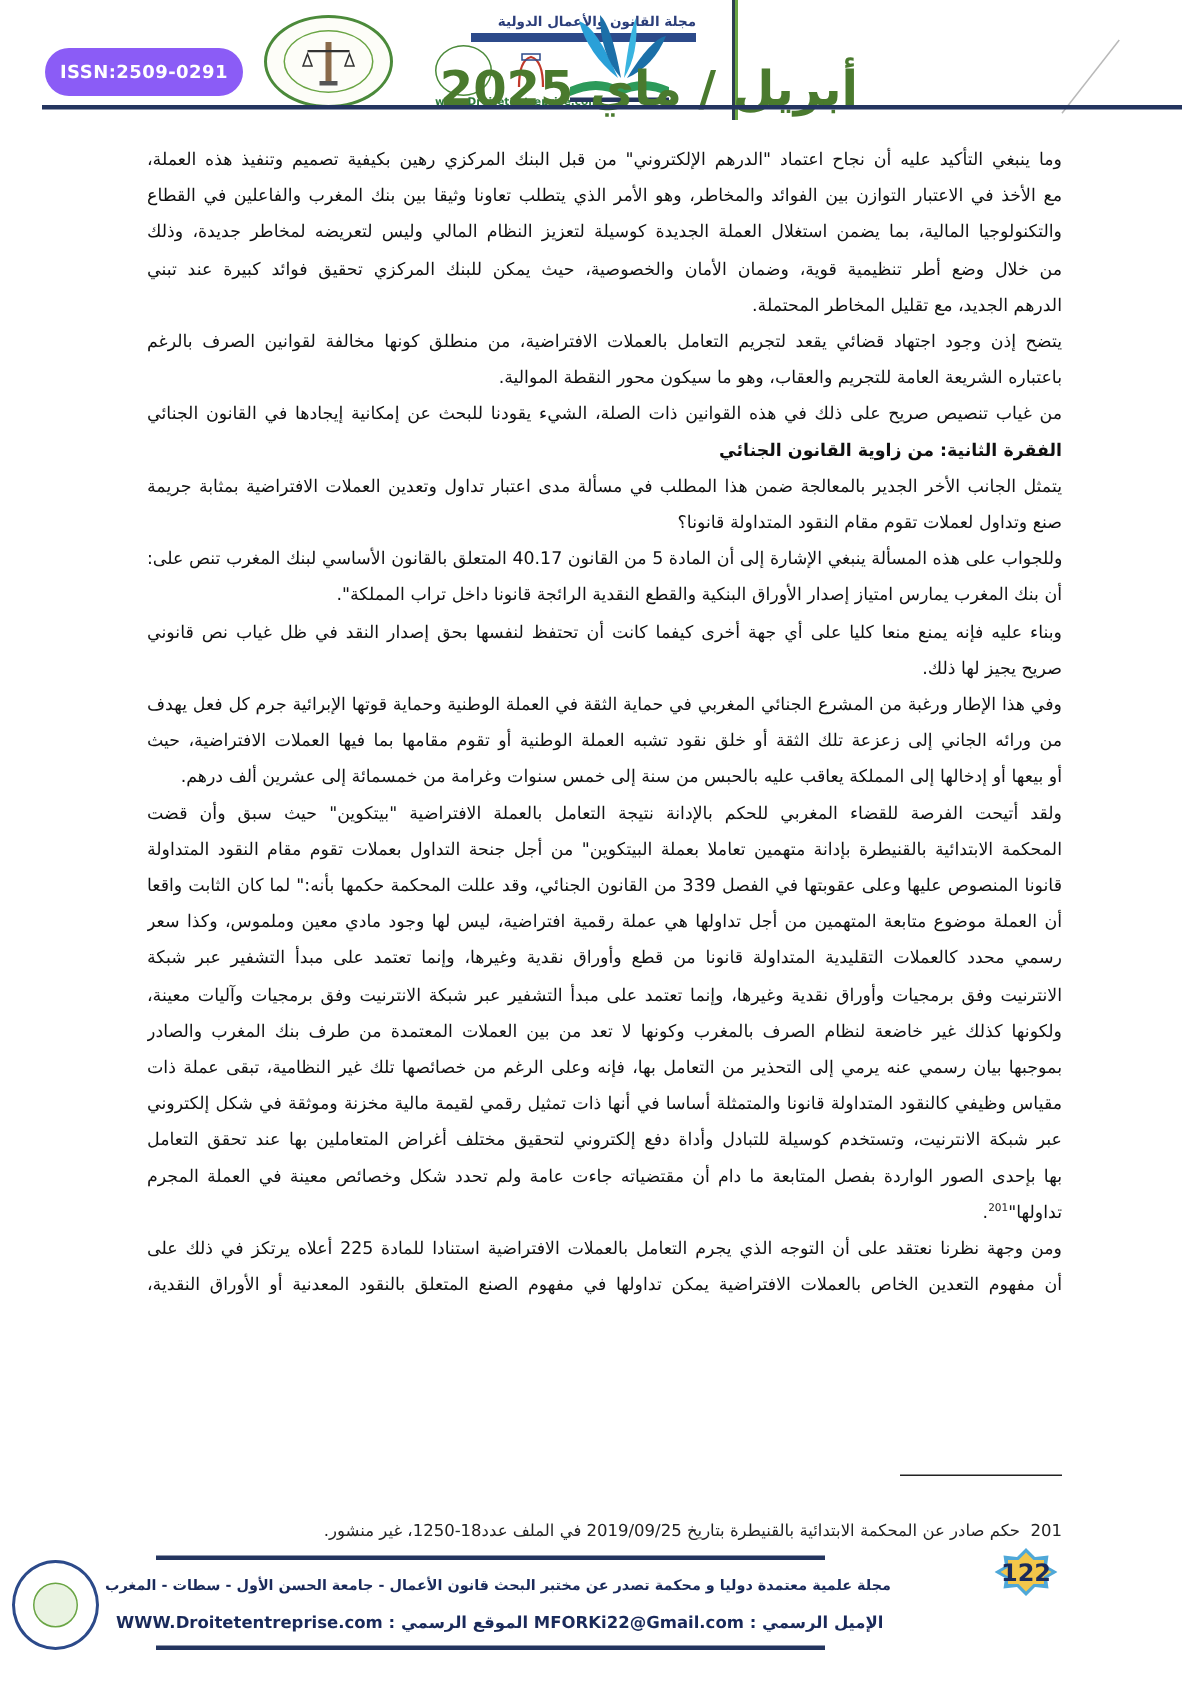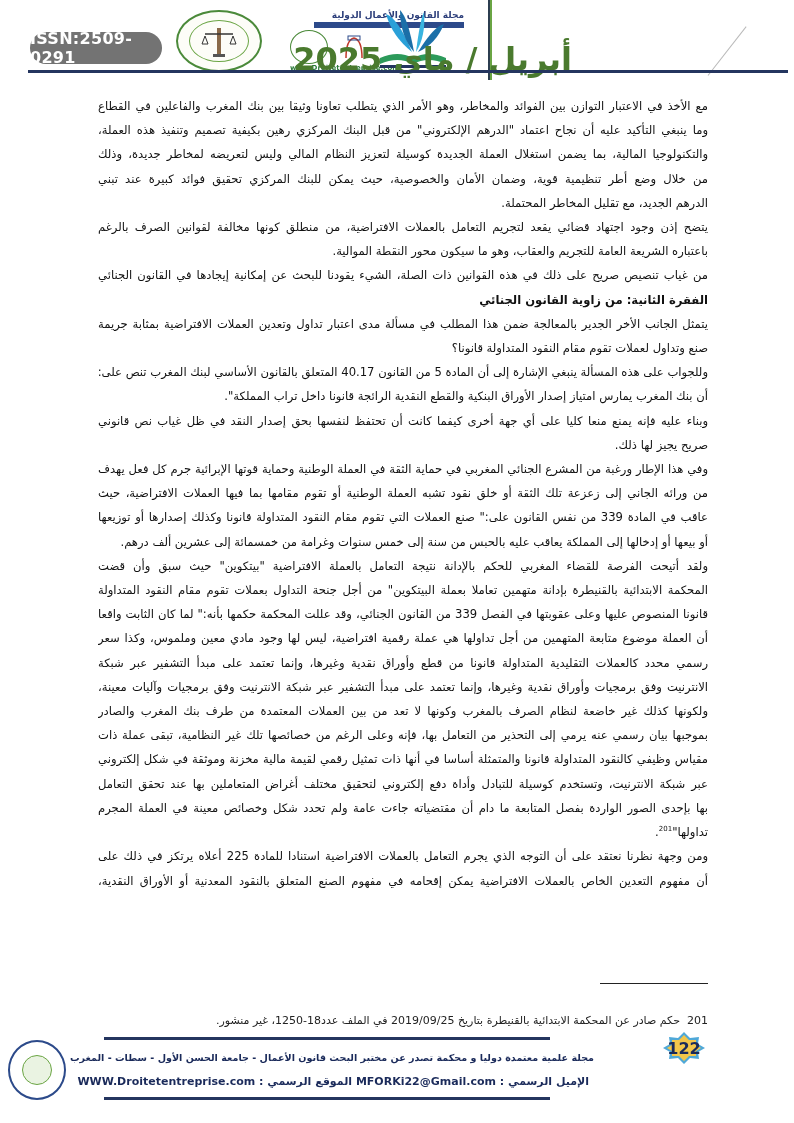--- a/index.html
+++ b/index.html
@@ -3,22 +3,22 @@
   <meta charset="utf-8">
   <style>
     * { margin: 0; padding: 0; box-sizing: border-box; }
     html, body { width: 794px; height: 1123px; background: #ffffff; overflow: hidden; }
     body { position: relative; font-family: "DejaVu Sans", sans-serif; color: #111; }
 
     
     .header { position: absolute; left: 0; top: 0; width: 794px; height: 80px; }
     .issn-badge {
       position: absolute; left: 30px; top: 32px; width: 132px; height: 32px;
-      background: #737373; border-radius: 16px;
-      color: #fff; font-family: "DejaVu Sans", sans-serif; font-size: 16px; font-weight: bold;
+      background: #8b5cf6; border-radius: 16px;
+      color: #fff; font-family: "DejaVu Sans", sans-serif; font-size: 12px; font-weight: bold;
       display: flex; align-items: center; justify-content: center; letter-spacing: 0.3px;
     }
     .lab-logo {
       position: absolute; left: 176px; top: 10px; width: 86px; height: 62px;
       border-radius: 50%; border: 2px solid #4b8a3a; background: #fdfdf8;
       display: flex; align-items: center; justify-content: center;
     }
     .lab-logo .inner { width: 60px; height: 42px; border-radius: 50%; border: 1px solid #6aa544; display:flex; align-items:center; justify-content:center; }
     .journal-logo-block {
       position: absolute; left: 284px; top: 4px; width: 190px; height: 68px;
@@ -128,53 +128,52 @@
   </svg>
 
   <div class="header-divider-v"></div>
 
   <div class="date-line">أبريل / ماي 2025</div>
   <div class="header-slash"></div>
   <div class="header-rule"></div>
 </div>
 
 <div class="content">
+  <span class="line">وما ينبغي التأكيد عليه أن نجاح اعتماد "الدرهم الإلكتروني" من قبل البنك المركزي رهين بكيفية تصميم وتنفيذ هذه العملة،</span>
   <span class="line">مع الأخذ في الاعتبار التوازن بين الفوائد والمخاطر، وهو الأمر الذي يتطلب تعاونا وثيقا بين بنك المغرب والفاعلين في القطاع</span>
-  <span class="line">وما ينبغي التأكيد عليه أن نجاح اعتماد "الدرهم الإلكتروني" من قبل البنك المركزي رهين بكيفية تصميم وتنفيذ هذه العملة،</span>
   <span class="line">والتكنولوجيا المالية، بما يضمن استغلال العملة الجديدة كوسيلة لتعزيز النظام المالي وليس لتعريضه لمخاطر جديدة، وذلك</span>
   <span class="line">من خلال وضع أطر تنظيمية قوية، وضمان الأمان والخصوصية، حيث يمكن للبنك المركزي تحقيق فوائد كبيرة عند تبني</span>
   <span class="line last">الدرهم الجديد، مع تقليل المخاطر المحتملة.</span>
   <span class="line">يتضح إذن وجود اجتهاد قضائي يقعد لتجريم التعامل بالعملات الافتراضية، من منطلق كونها مخالفة لقوانين الصرف بالرغم</span>
   <span class="line last">باعتباره الشريعة العامة للتجريم والعقاب، وهو ما سيكون محور النقطة الموالية.</span>
   <span class="line">من غياب تنصيص صريح على ذلك في هذه القوانين ذات الصلة، الشيء يقودنا للبحث عن إمكانية إيجادها في القانون الجنائي</span>
   <span class="line last heading">الفقرة الثانية: من زاوية القانون الجنائي</span>
   <span class="line">يتمثل الجانب الأخر الجدير بالمعالجة ضمن هذا المطلب في مسألة مدى اعتبار تداول وتعدين العملات الافتراضية بمثابة جريمة</span>
   <span class="line last">صنع وتداول لعملات تقوم مقام النقود المتداولة قانونا؟</span>
   <span class="line"> وللجواب على هذه المسألة ينبغي الإشارة إلى أن المادة 5 من القانون 40.17 المتعلق بالقانون الأساسي لبنك المغرب تنص على:"</span>
   <span class="line last">أن بنك المغرب يمارس امتياز إصدار الأوراق البنكية والقطع النقدية الرائجة قانونا داخل تراب المملكة".</span>
   <span class="line">وبناء عليه فإنه يمنع منعا كليا على أي جهة أخرى كيفما كانت أن تحتفظ لنفسها بحق إصدار النقد في ظل غياب نص قانوني</span>
   <span class="line last">صريح يجيز لها ذلك.</span>
   <span class="line">وفي هذا الإطار ورغبة من المشرع الجنائي المغربي في حماية الثقة في العملة الوطنية وحماية قوتها الإبرائية جرم كل فعل يهدف</span>
   <span class="line">من ورائه الجاني إلى زعزعة تلك الثقة أو خلق نقود تشبه العملة الوطنية أو تقوم مقامها بما فيها العملات الافتراضية، حيث</span>
-  <span class="line">عاقب في المادة 339 من نفس القانون على:" صنع العملات التي تقوم مقام النقود المتداولة قانونا وكذلك إصدارها أو توزيعها</span>
   <span class="line last">أو بيعها أو إدخالها إلى المملكة يعاقب عليه بالحبس من سنة إلى خمس سنوات وغرامة من خمسمائة إلى عشرين ألف درهم.</span>
   <span class="line">ولقد أتيحت الفرصة للقضاء المغربي للحكم بالإدانة نتيجة التعامل بالعملة الافتراضية "بيتكوين" حيث سبق وأن قضت</span>
   <span class="line">المحكمة الابتدائية بالقنيطرة بإدانة متهمين تعاملا بعملة البيتكوين" من أجل جنحة التداول بعملات تقوم مقام النقود المتداولة</span>
   <span class="line">قانونا المنصوص عليها وعلى عقوبتها في الفصل 339 من القانون الجنائي، وقد عللت المحكمة حكمها بأنه:" لما كان الثابت واقعا</span>
   <span class="line">أن العملة موضوع متابعة المتهمين من أجل تداولها هي عملة رقمية افتراضية، ليس لها وجود مادي معين وملموس، وكذا سعر</span>
   <span class="line">رسمي محدد كالعملات التقليدية المتداولة قانونا من قطع وأوراق نقدية وغيرها، وإنما تعتمد على مبدأ التشفير عبر شبكة</span>
   <span class="line">الانترنيت وفق برمجيات وأوراق نقدية وغيرها، وإنما تعتمد على مبدأ التشفير عبر شبكة الانترنيت وفق برمجيات وآليات معينة،</span>
   <span class="line">ولكونها كذلك غير خاضعة لنظام الصرف بالمغرب وكونها لا تعد من بين العملات المعتمدة من طرف بنك المغرب والصادر</span>
   <span class="line">بموجبها بيان رسمي عنه يرمي إلى التحذير من التعامل بها، فإنه وعلى الرغم من خصائصها تلك غير النظامية، تبقى عملة ذات</span>
   <span class="line">مقياس وظيفي كالنقود المتداولة قانونا والمتمثلة أساسا في أنها ذات تمثيل رقمي لقيمة مالية مخزنة وموثقة في شكل إلكتروني</span>
   <span class="line">عبر شبكة الانترنيت، وتستخدم كوسيلة للتبادل وأداة دفع إلكتروني لتحقيق مختلف أغراض المتعاملين بها عند تحقق التعامل</span>
   <span class="line">بها بإحدى الصور الواردة بفصل المتابعة ما دام أن مقتضياته جاءت عامة ولم تحدد شكل  وخصائص معينة في العملة المجرم</span>
   <span class="line last"><span>تداولها"</span><sup>201</sup>.</span>
   <span class="line">ومن وجهة نظرنا نعتقد على أن التوجه الذي يجرم التعامل بالعملات الافتراضية استنادا للمادة 225 أعلاه يرتكز في ذلك على</span>
-  <span class="line">أن مفهوم التعدين الخاص بالعملات الافتراضية يمكن إقحامه في مفهوم الصنع المتعلق بالنقود المعدنية أو الأوراق النقدية،</span>
+  <span class="line">أن مفهوم التعدين الخاص بالعملات الافتراضية يمكن تداولها في مفهوم الصنع المتعلق بالنقود المعدنية أو الأوراق النقدية،</span>
 </div>
 
 <div class="fn-rule"></div>
 <div class="footnote">
   <span>201</span>&nbsp;
   <span>حكم صادر عن المحكمة الابتدائية بالقنيطرة بتاريخ 2019/09/25 في الملف عدد18-1250، غير منشور.</span>
 </div>
 
 <div class="footer-rule top"></div>
 <div class="footer-rule bottom"></div>

